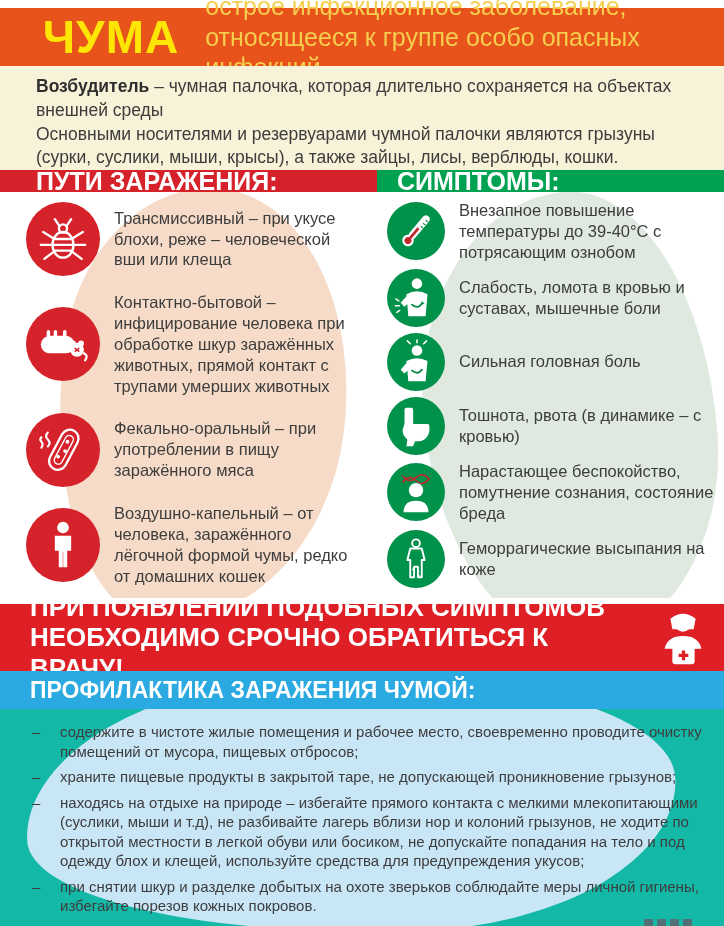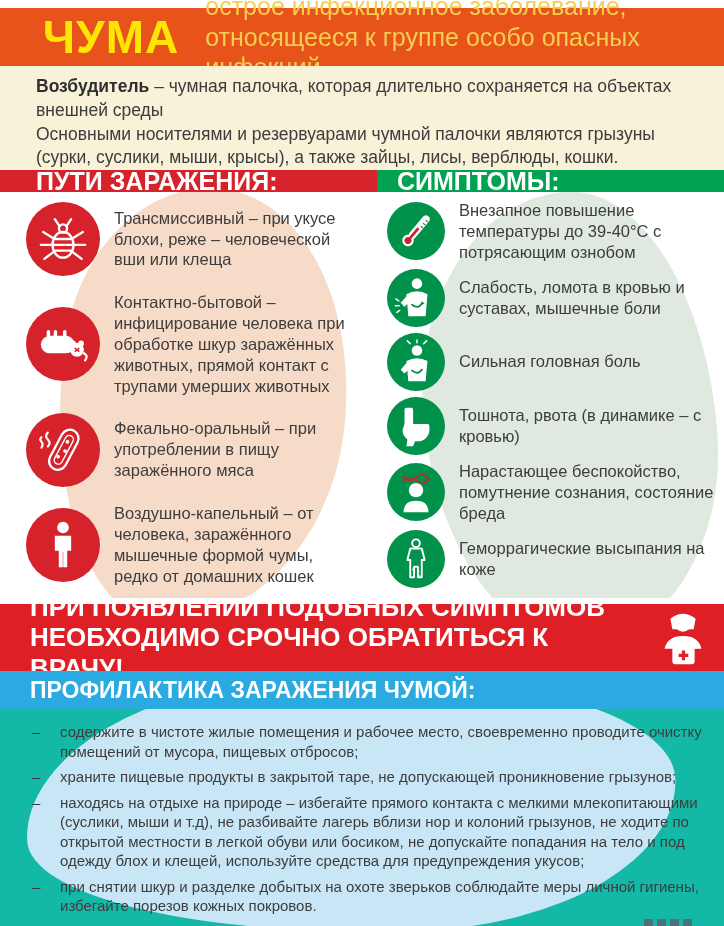--- a/index.html
+++ b/index.html
@@ -132,21 +132,21 @@
         <p class="item-text">Фекально-оральный – при употреблении в пищу заражённого мяса</p>
       </div>
 
       <div class="item">
         <span class="circle c-red">
           <svg viewBox="0 0 48 48">
               <circle cx="24" cy="9" r="5" fill="#fff"></circle>
             <path d="M17 16h14v13h-3.4v14h-3.4V30h-0.4v13h-3.4V29H17z" fill="#fff"></path>
             </svg>
         </span>
-        <p class="item-text">Воздушно-капельный – от человека, заражённого мышечные формой чумы, редко от домашних кошек</p>
+        <p class="item-text">Воздушно-капельный – от человека, заражённого лёгочной формой чумы, редко от домашних кошек</p>
       </div>
 
     </div>
 
     <div class="col right">
 
       <div class="item">
         <span class="circle c-green">
           <svg viewBox="0 0 48 48">
               <g transform="rotate(40 24 24)">

